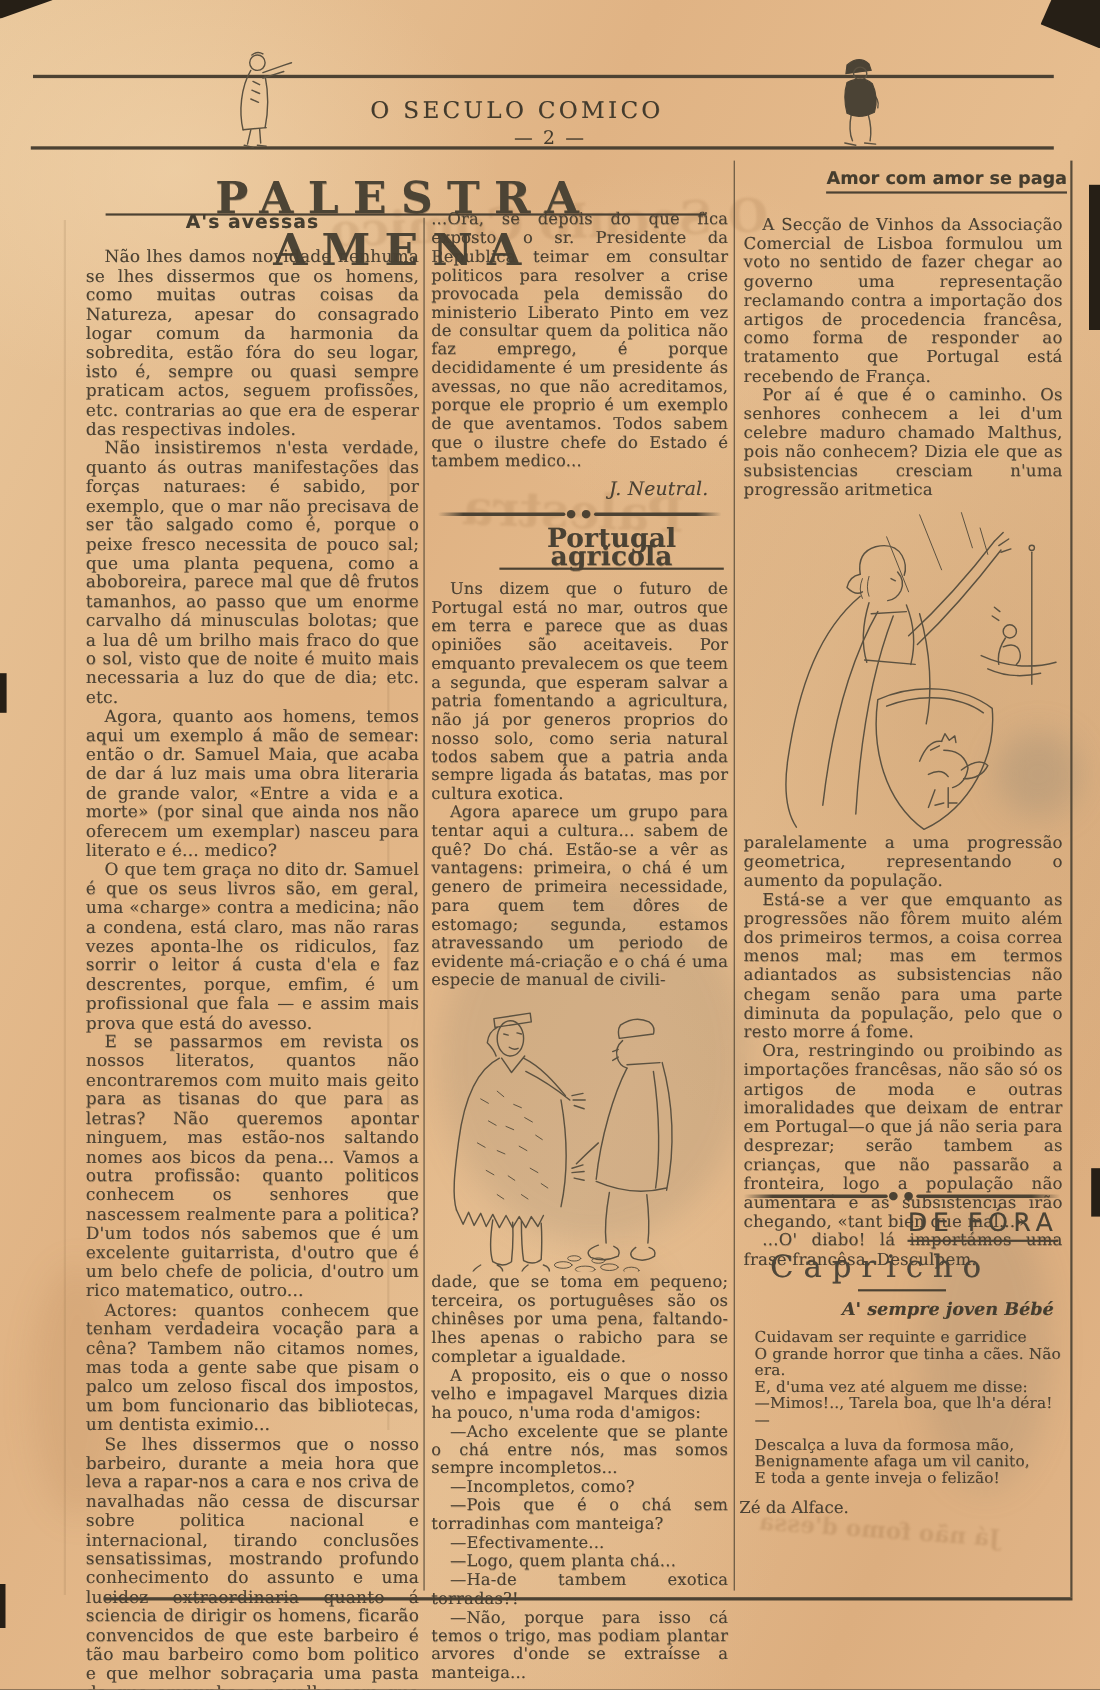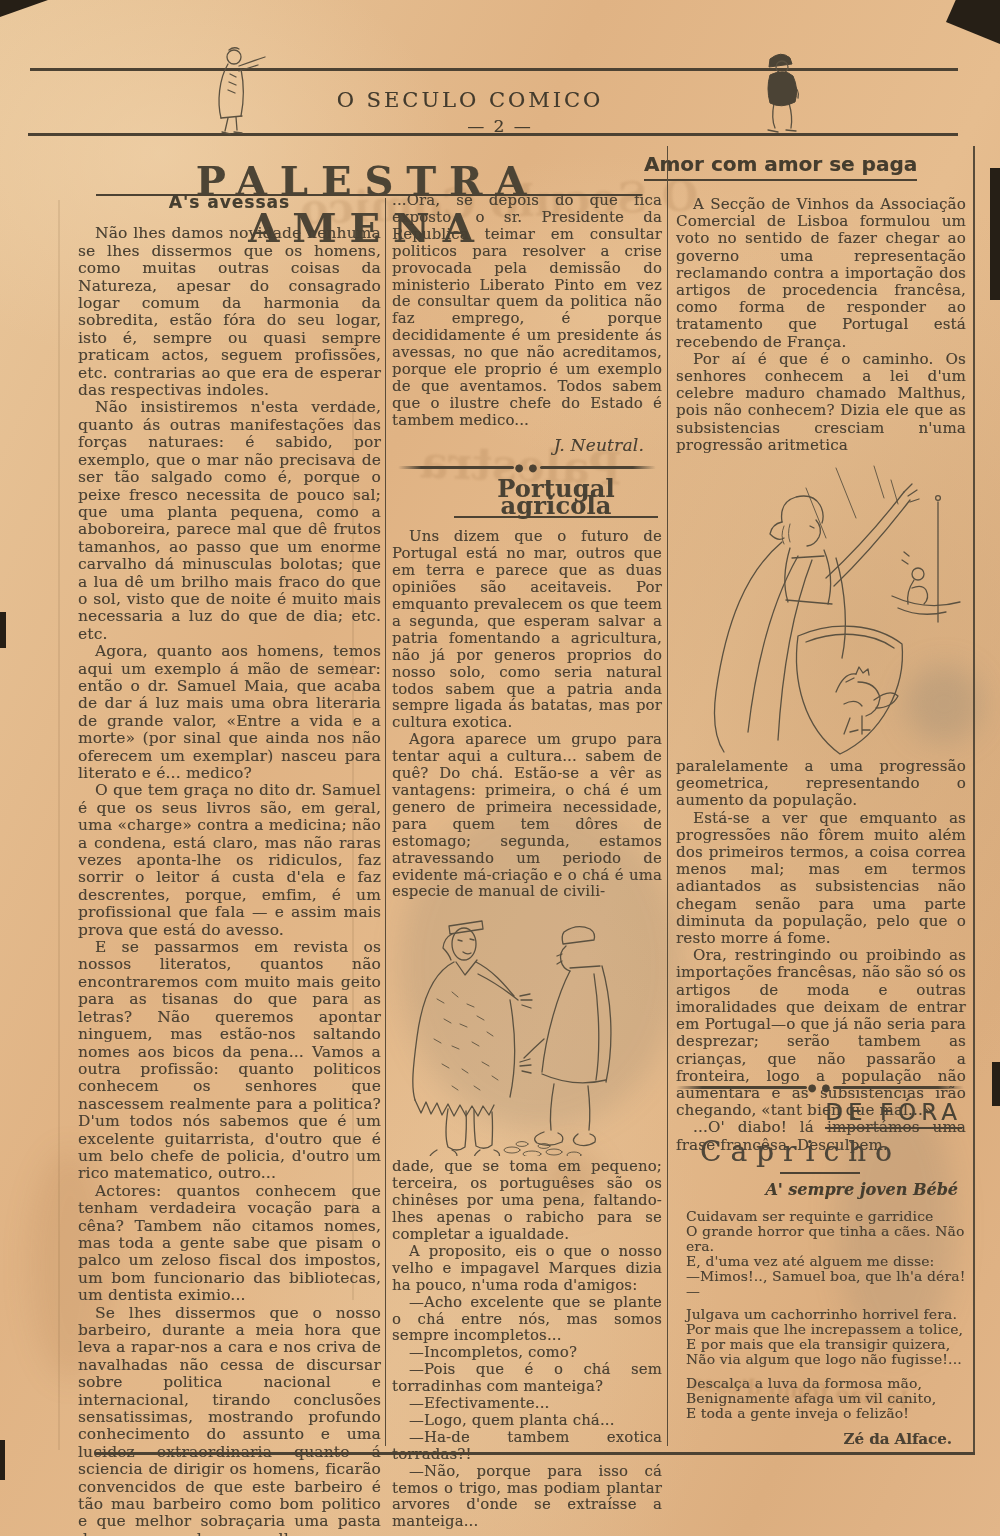--- a/index.html
+++ b/index.html
@@ -13,22 +13,22 @@
       radial-gradient(ellipse 300px 220px at 60% 20%, rgba(238,206,162,.35), transparent 70%),
       linear-gradient(115deg,#e9c79b 0%,#e0b384 35%,#e6bd8f 60%,#dcae7f 85%,#e2b689 100%);
   }
   .abs{position:absolute;}
   .rule{background:#4c4233;}
   .ink{color:#4a4133;text-shadow:.3px .3px .4px rgba(60,50,35,.35);}
   
   .masthead-title{left:0;top:88px;width:940px;text-align:center;font-size:21px;letter-spacing:3px;color:#433b2d;}
   .masthead-page{left:0;top:116px;width:1000px;text-align:center;font-size:17px;letter-spacing:2px;color:#433b2d;}
   .palestra{left:80px;top:157px;width:575px;text-align:center;font-size:40px;font-weight:bold;letter-spacing:13px;color:#4c4435;}
-  .amor-head{left:644px;top:152px;width:290px;font-family:"DejaVu Sans","Liberation Sans",sans-serif;
-             font-weight:bold;font-size:20px;color:#453d2e;}
+  .amor-head{left:680px;top:152px;width:290px;text-align:right;font-family:"DejaVu Sans","Liberation Sans",sans-serif;
+             font-weight:bold;font-size:16px;color:#453d2e;}
   .amor-head span{display:inline-block;border-bottom:2px solid #4c4233;padding-bottom:3px;}
   
   .col{position:absolute;}
   #col-left{left:78px;top:192px;width:303px;font-size:15.4px;line-height:17.4px;letter-spacing:.2px;}
   #col-mid{left:392px;top:192px;width:270px;font-size:14.8px;line-height:16.9px;letter-spacing:.2px;}
   #col-right-top{left:676px;top:196px;width:290px;font-size:15px;line-height:17.2px;letter-spacing:.2px;}
   #col-right-bottom{left:672px;top:1086px;width:296px;}
   .body-p{margin:0;text-align:justify;text-indent:17px;}
   .noindent{text-indent:0;}
   .h-avessas{text-align:center;font-family:"DejaVu Sans","Liberation Sans",sans-serif;font-weight:bold;
@@ -42,21 +42,21 @@
   .orn .dots{width:26px;text-align:center;font-size:10px;color:#4c4233;letter-spacing:2px;line-height:3px;}
   
   .de-fora{text-align:right;font-family:"DejaVu Sans","Liberation Sans",sans-serif;font-size:23px;letter-spacing:5px;
            color:#4a4335;margin:10px 6px 2px 0;}
   .de-fora span{display:inline-block;border-bottom:2px solid #4c4233;padding-bottom:2px;}
   .capricho{font-size:28px;letter-spacing:9px;color:#4e4639;margin:6px 0 0 28px;}
   .capricho-rule{width:80px;height:2px;background:#4c4233;margin:4px 0 6px 108px;}
   .dedication{text-align:right;font-weight:bold;font-style:italic;font-size:16px;margin:2px 10px 10px 0;color:#453d2e;}
   .poem{font-size:13.8px;line-height:14.9px;letter-spacing:.2px;margin-left:12px;}
   .stanza{margin:0 0 9px 2px;}
-  .sig-alface{text-align:right;font-weight:bold;font-size:15px;margin:8px 16px 0 0;}
+  .sig-alface{text-align:left;font-weight:normal;font-size:15px;margin:8px 16px 0 0;}
   
   .vr{position:absolute;width:1px;background:#594c3a;}
   
   .tear{position:absolute;background:#261f16;}
   .ghost{position:absolute;color:#8a5c2f;opacity:.15;transform:scaleX(-1) rotate(2deg);
          font-weight:bold;filter:blur(1px);white-space:nowrap;}
   .patch{position:absolute;border-radius:50%;filter:blur(14px);}
   .crease{position:absolute;width:2px;background:rgba(120,90,60,.14);}
   svg{display:block;}
   .sketch{stroke:#5b5140;fill:none;stroke-width:1.3;stroke-linecap:round;stroke-linejoin:round;}
@@ -282,27 +282,21 @@
     </div>
     <div class="de-fora"><span>DE FÓRA</span></div>
     <div class="capricho">Capricho</div>
     <div class="capricho-rule"></div>
     <div class="dedication">A' sempre joven Bébé</div>
     <div class="poem">
       <div class="stanza">
         <div>Cuidavam ser requinte e garridice</div>
         <div>O grande horror que tinha a cães. Não era.</div>
         <div>E, d'uma vez até alguem me disse:</div>
-        <div>—Mimos!.., Samuel boa, que lh'a déra!—</div>
-      </div>
-      <div class="stanza">
-        <div>Julgava um cachorrinho horrivel fera.</div>
-        <div>Por mais que lhe increpassem a tolice,</div>
-        <div>E por mais que ela transigir quizera,</div>
-        <div>Não via algum que logo não fugisse!...</div>
+        <div>—Mimos!.., Tarela boa, que lh'a déra!—</div>
       </div>
       <div class="stanza">
         <div>Descalça a luva da formosa mão,</div>
         <div>Benignamente afaga um vil canito,</div>
         <div>E toda a gente inveja o felizão!</div>
       </div>
     </div>
     <div class="sig-alface">Zé da Alface.</div>
   </div>
 

